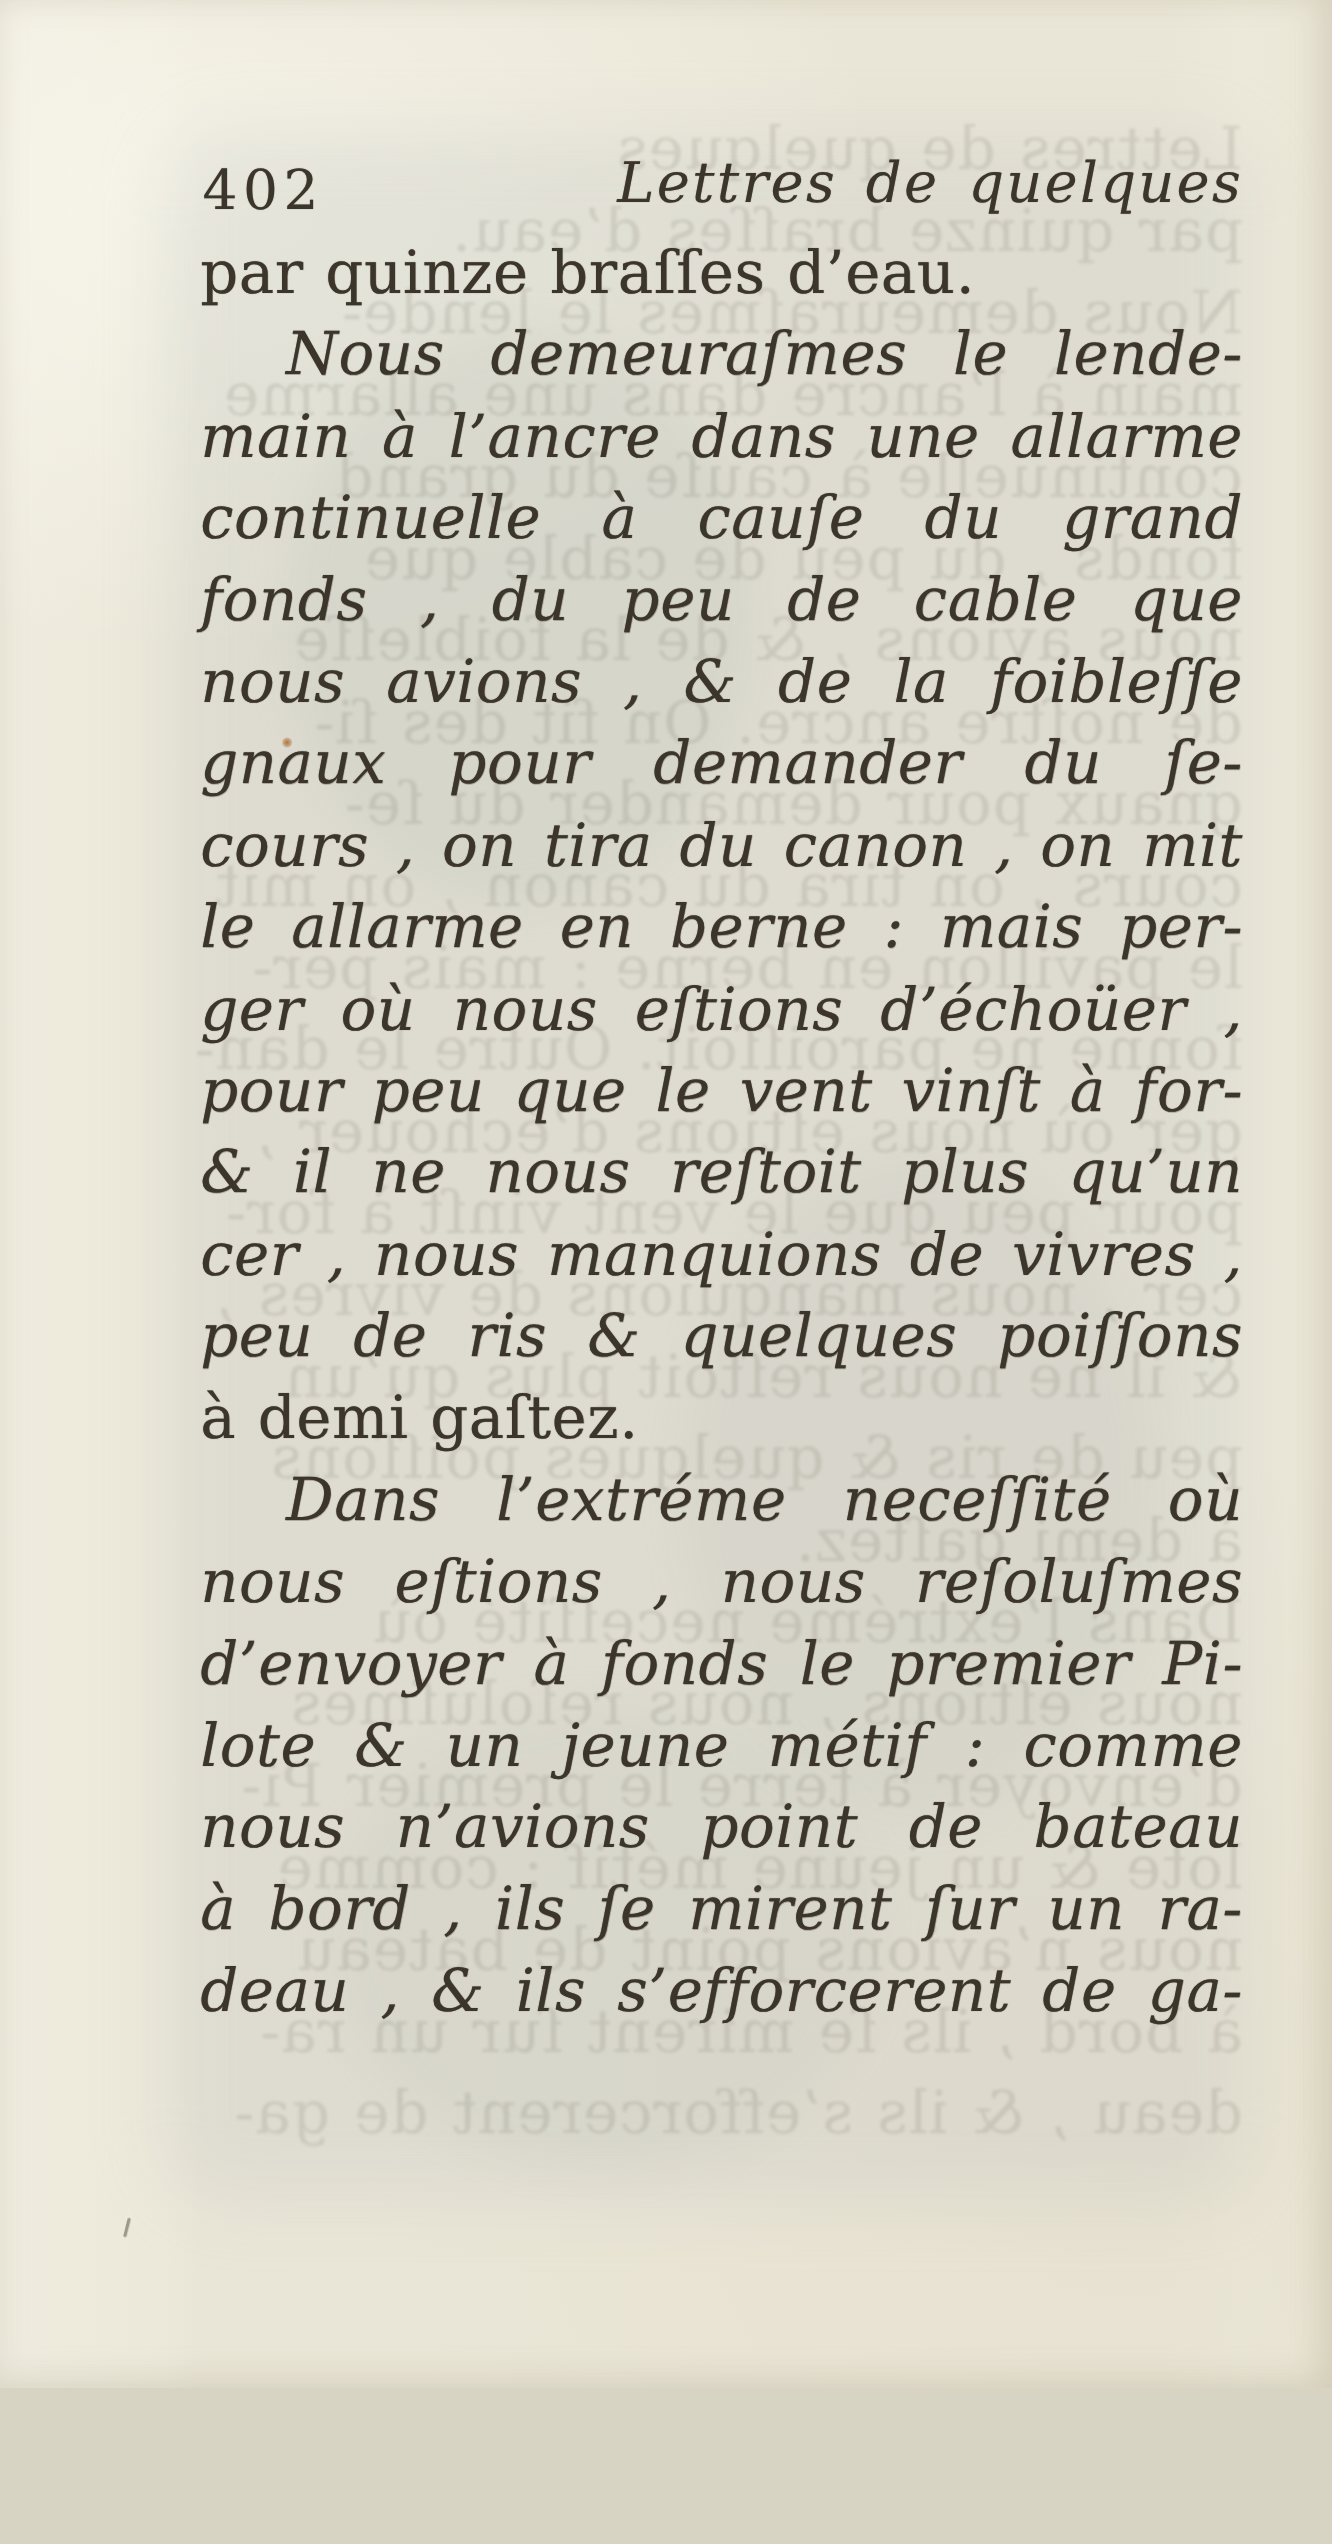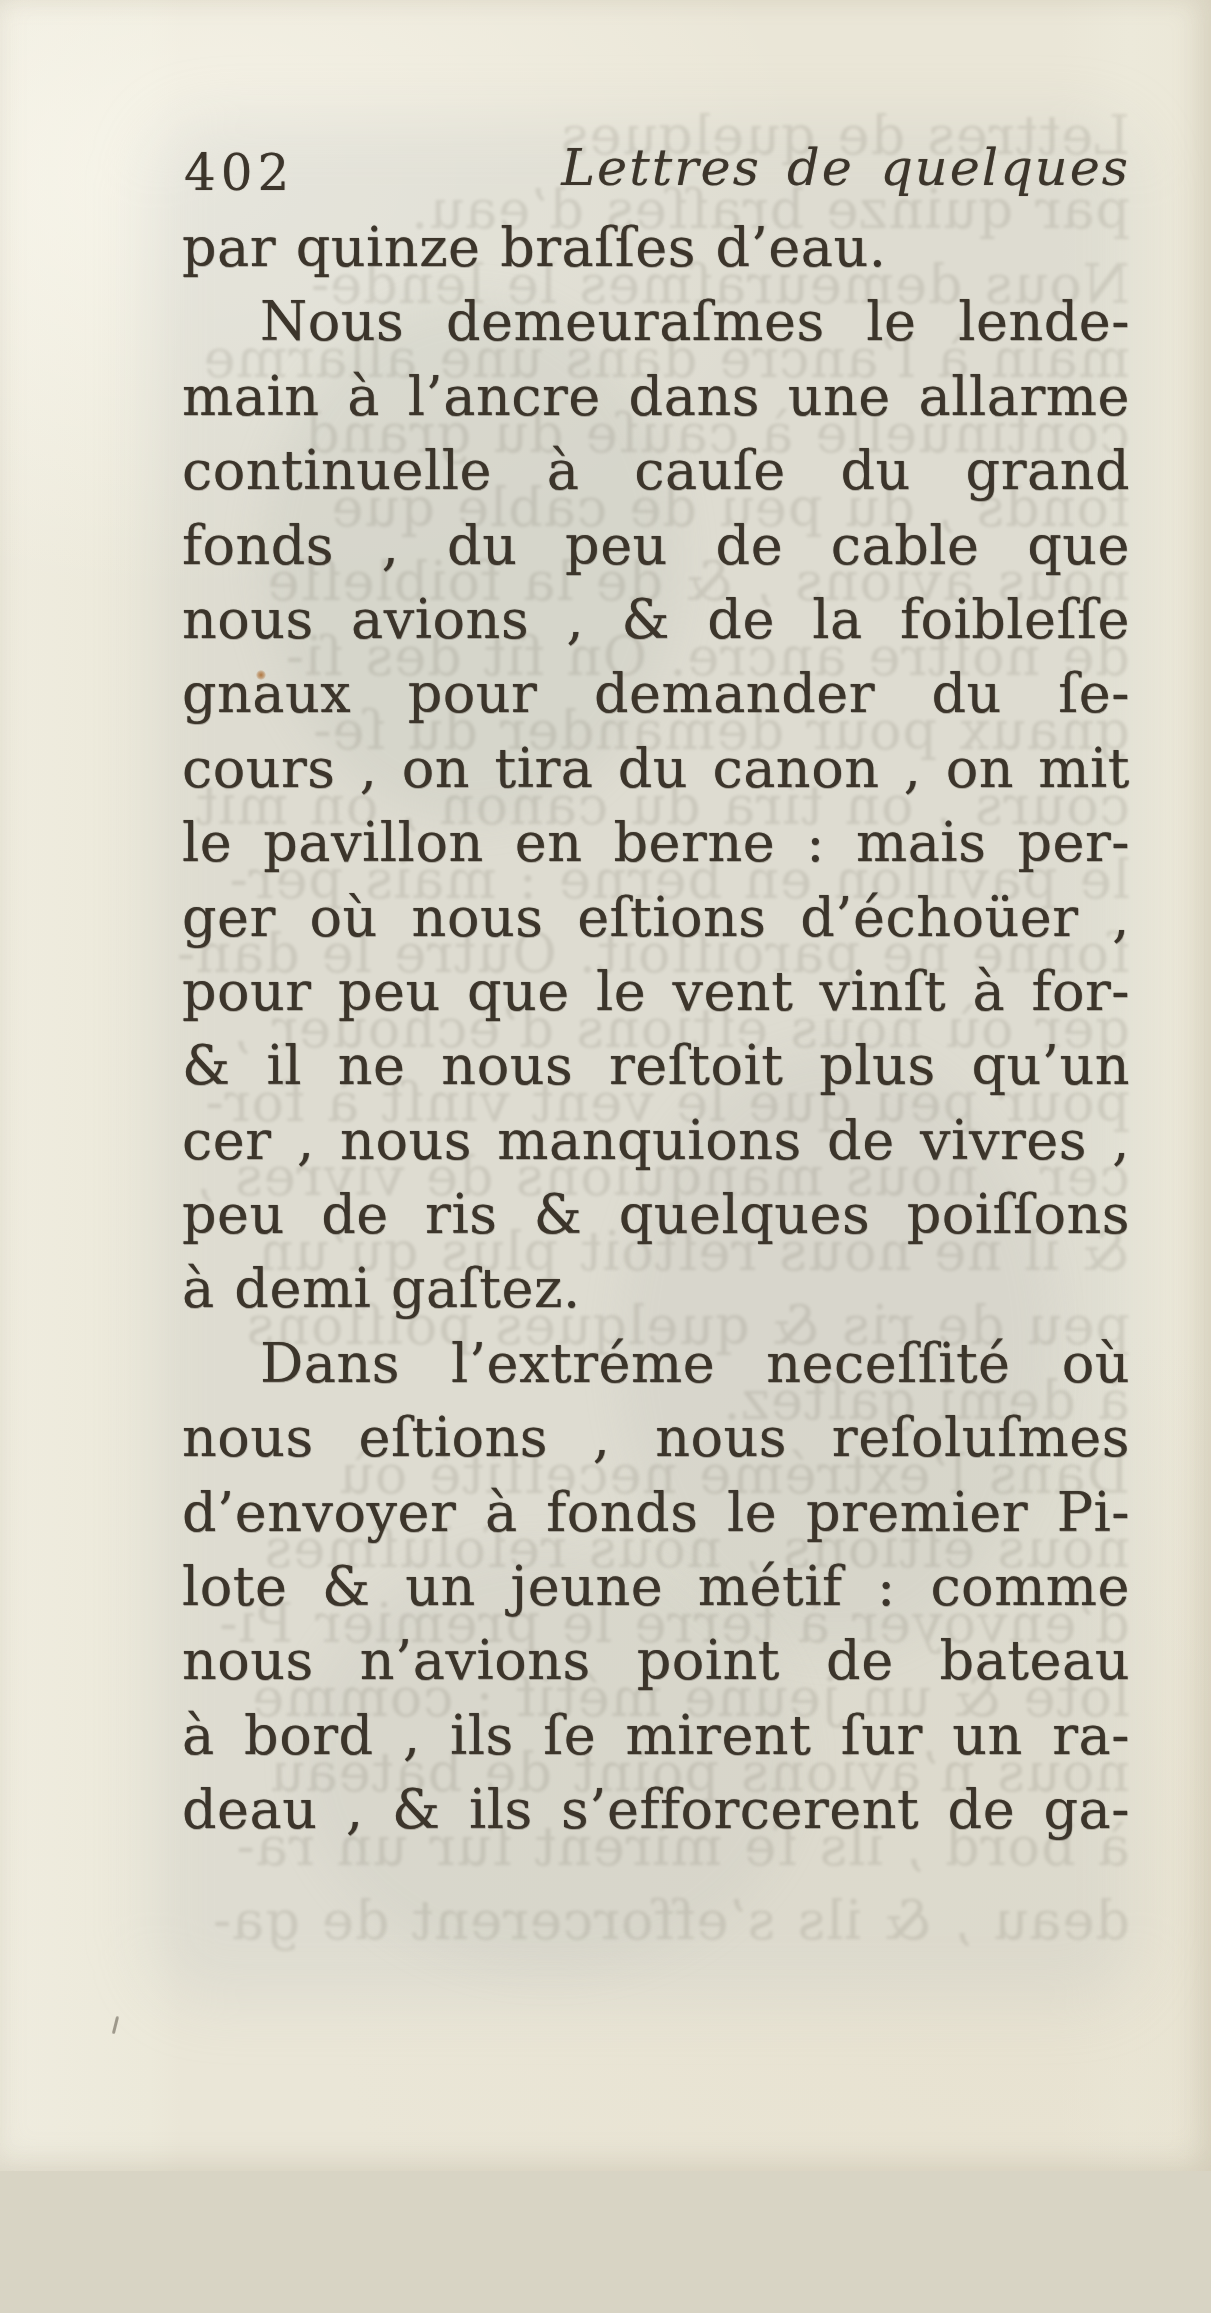--- a/index.html
+++ b/index.html
@@ -72,20 +72,21 @@
     font-size:54px;
     letter-spacing:0.5px;
     word-spacing:2px;
     white-space:nowrap;
     text-shadow:0 0 1px rgba(60,53,43,0.6), 0.5px 0.5px 0.5px rgba(60,53,43,0.25);
   }
   .line.just{
     white-space:normal;
     text-align:justify;
     text-align-last:justify;
+    font-style:italic;
   }
   .line.indent{padding-left:78px;}
   .line.indent.just{padding-left:0;text-indent:78px;}
   
   .stain-rust{
     position:absolute;left:256px;top:670px;width:10px;height:10px;border-radius:50%;
     background:radial-gradient(circle,#b0763f 0%,rgba(176,118,63,0.55) 45%,rgba(176,118,63,0) 75%);
   }
   .stain-dot{
     position:absolute;left:852px;top:2212px;width:7px;height:7px;border-radius:50%;
@@ -143,21 +144,21 @@
     </div>
     <div class="text-body">
         <div class="line">par quinze braſſes d’eau.</div>
         <div class="line indent just">Nous demeuraſmes le lende-</div>
         <div class="line just">main à l’ancre dans une allarme</div>
         <div class="line just">continuelle à cauſe du grand</div>
         <div class="line just">fonds , du peu de cable que</div>
         <div class="line just">nous avions , &amp; de la foibleſſe</div>
         <div class="line just">gnaux pour demander du ſe-</div>
         <div class="line just">cours , on tira du canon , on mit</div>
-        <div class="line just">le pavillon en berne : mais per-</div>
+        <div class="line just">le allarme en berne : mais per-</div>
         <div class="line just">ger où nous eſtions d’échoüer ,</div>
         <div class="line just">pour peu que le vent vinſt à for-</div>
         <div class="line just">&amp; il ne nous reſtoit plus qu’un</div>
         <div class="line just">cer , nous manquions de vivres ,</div>
         <div class="line just">peu de ris &amp; quelques poiſſons</div>
         <div class="line">à demi gaſtez.</div>
         <div class="line indent just">Dans l’extréme neceſſité où</div>
         <div class="line just">nous eſtions , nous reſoluſmes</div>
         <div class="line just">d’envoyer à fonds le premier Pi-</div>
         <div class="line just">lote &amp; un jeune métif : comme</div>

